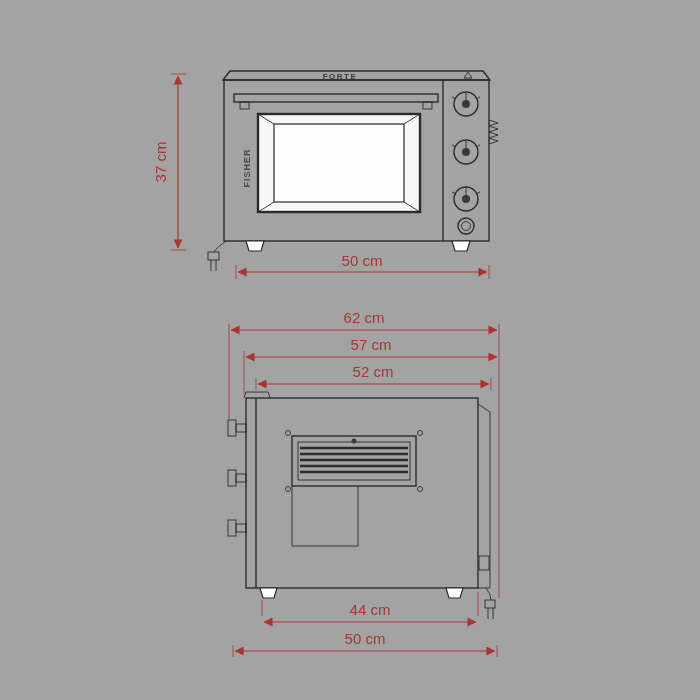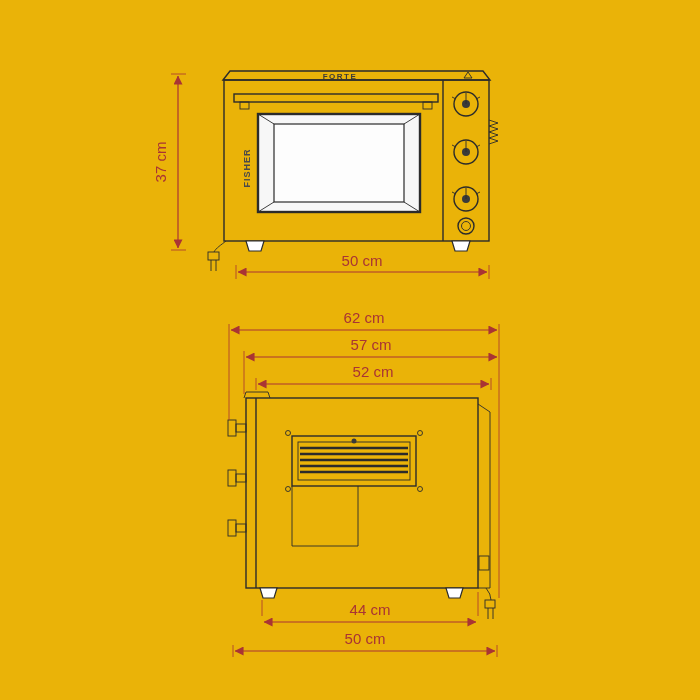--- a/index.html
+++ b/index.html
@@ -1,17 +1,17 @@
 <!DOCTYPE html>
 <html><head>
 <meta charset="utf-8">
 <style>
   html,body{margin:0;padding:0;background:#ffffff;}
   body{font-family:"Liberation Sans", sans-serif;}
-  .canvas{position:relative;width:700px;height:700px;background:#eab308;overflow:hidden;}
+  .canvas{position:relative;width:700px;height:700px;background:#a3a3a3;overflow:hidden;}
   svg{display:block;}
   
   .ln{stroke:#2b2b2b;stroke-width:1.4;fill:none;}
   .ln-thin{stroke:#2b2b2b;stroke-width:0.9;fill:none;}
   .ln-thick{stroke:#2b2b2b;stroke-width:2.6;fill:none;}
   .fill-dark{fill:#3a3a3a;stroke:none;}
   .fill-white{fill:#ffffff;stroke:#2b2b2b;stroke-width:1.2;}
   .glass{fill:#f7f7f7;stroke:#2b2b2b;stroke-width:2.4;}
   .glass-inner{fill:#fdfdfd;stroke:#2b2b2b;stroke-width:1.2;}
   

